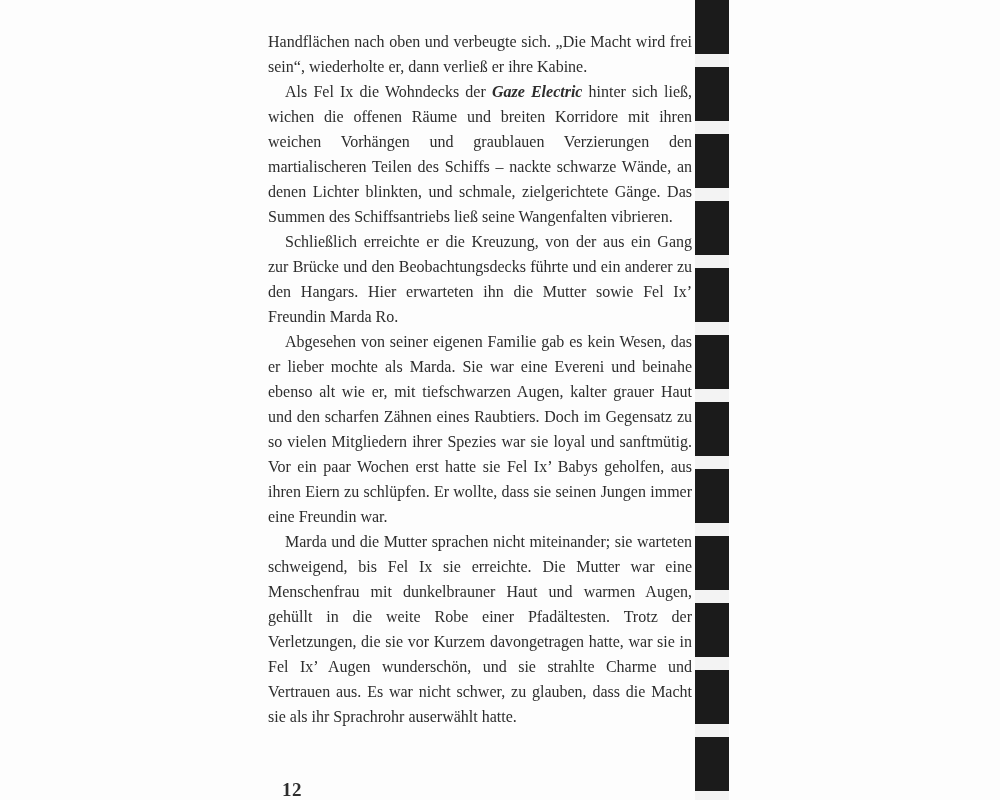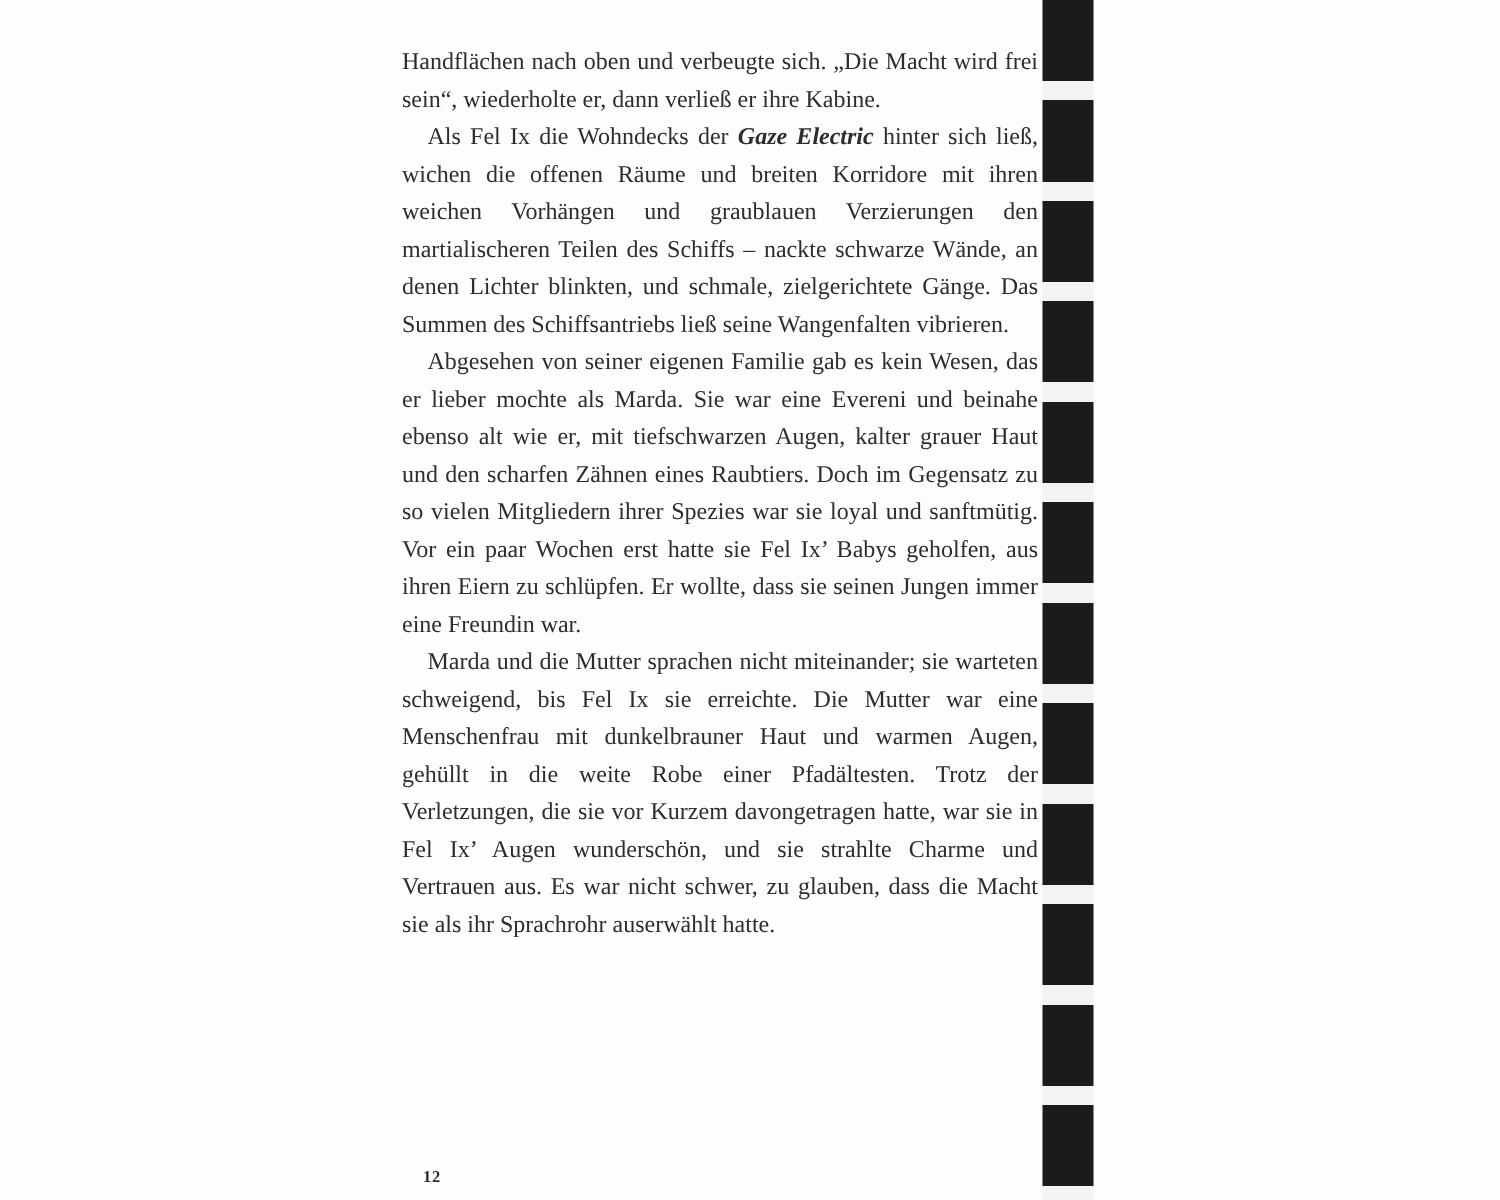--- a/index.html
+++ b/index.html
@@ -36,21 +36,21 @@
     text-indent:17px;
   }
   .ship-name{
     font-style:italic;
     font-weight:bold;
   }
   .page-number{
     position:absolute;
     left:282px;
     top:779px;
-    font-size:11px;
+    font-size:19px;
     font-weight:bold;
     letter-spacing:0.5px;
   }
   .page-edge{
     position:absolute;
     left:695px;
     top:0;
     width:34px;
     height:800px;
     background:repeating-linear-gradient(
@@ -61,19 +61,20 @@
       var(--page-edge-light) 67px
     );
   }
 </style>
 </head>
 <body>
 
 <div class="text-column">
   <p>Handflächen nach oben und verbeugte sich. „Die Macht wird frei sein“, wiederholte er, dann verließ er ihre Kabine.</p>
   <p class="indent"><span>Als Fel Ix die Wohndecks der </span><span class="ship-name">Gaze Electric</span><span> hinter sich ließ, wichen die offenen Räume und breiten Korridore mit ihren weichen Vorhängen und graublauen Verzierungen den martialischeren Teilen des Schiffs – nackte schwarze Wände, an denen Lichter blinkten, und schmale, zielgerichtete Gänge. Das Summen des Schiffsantriebs ließ seine Wangenfalten vibrieren.</span></p>
+  <p class="indent">Schließlich erreichte er die Kreuzung, von der aus ein Gang zur Brücke und den Beobachtungsdecks führte und ein anderer zu den Hangars. Hier erwarteten ihn die Mutter sowie Fel Ix’ Freundin Marda Ro.</p>
   <p class="indent">Abgesehen von seiner eigenen Familie gab es kein Wesen, das er lieber mochte als Marda. Sie war eine Evereni und beinahe ebenso alt wie er, mit tiefschwarzen Augen, kalter grauer Haut und den scharfen Zähnen eines Raubtiers. Doch im Gegensatz zu so vielen Mitgliedern ihrer Spezies war sie loyal und sanftmütig. Vor ein paar Wochen erst hatte sie Fel Ix’ Babys geholfen, aus ihren Eiern zu schlüpfen. Er wollte, dass sie seinen Jungen immer eine Freundin war.</p>
   <p class="indent">Marda und die Mutter sprachen nicht miteinander; sie warteten schweigend, bis Fel Ix sie erreichte. Die Mutter war eine Menschenfrau mit dunkelbrauner Haut und warmen Augen, gehüllt in die weite Robe einer Pfadältesten. Trotz der Verletzungen, die sie vor Kurzem davongetragen hatte, war sie in Fel Ix’ Augen wunderschön, und sie strahlte Charme und Vertrauen aus. Es war nicht schwer, zu glauben, dass die Macht sie als ihr Sprachrohr auserwählt hatte.</p>
 </div>
 
 <div class="page-number">12</div>
 
 <div class="page-edge"></div>
 
 </body></html>

